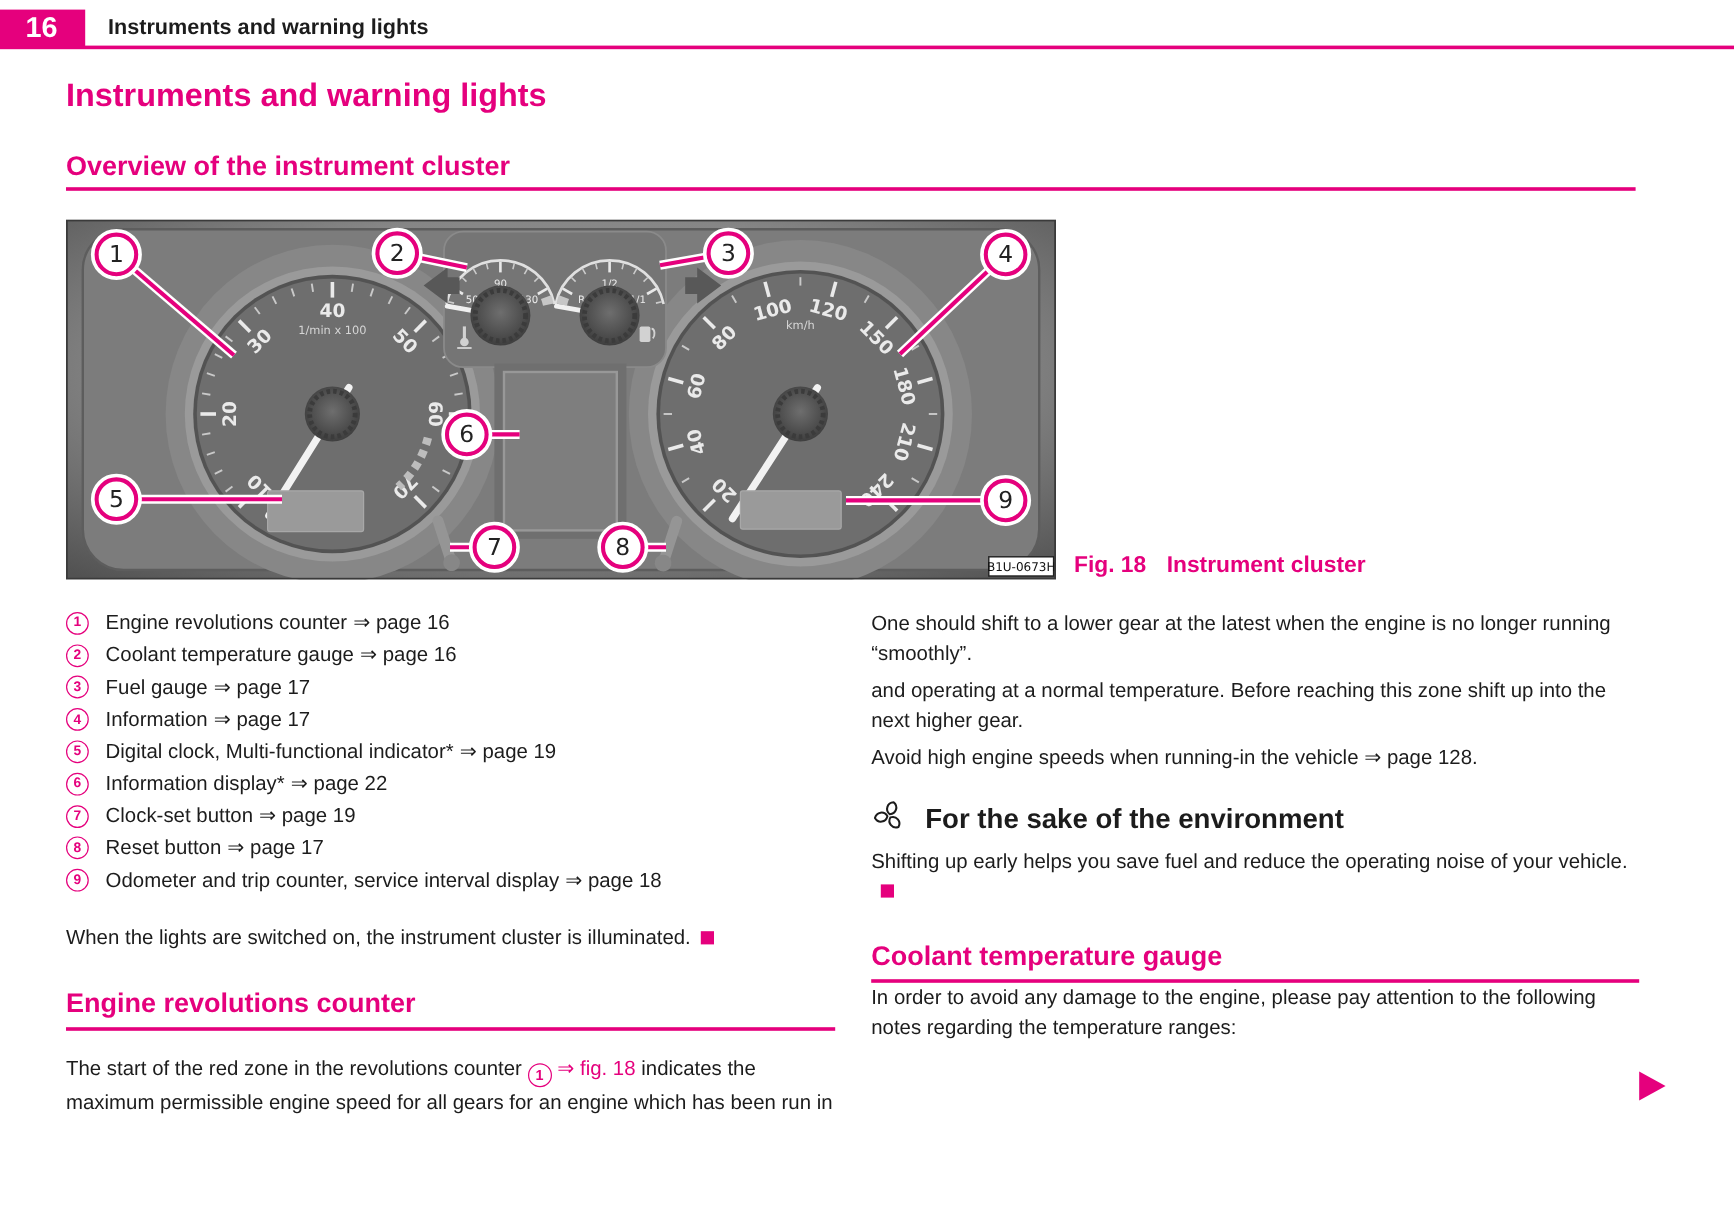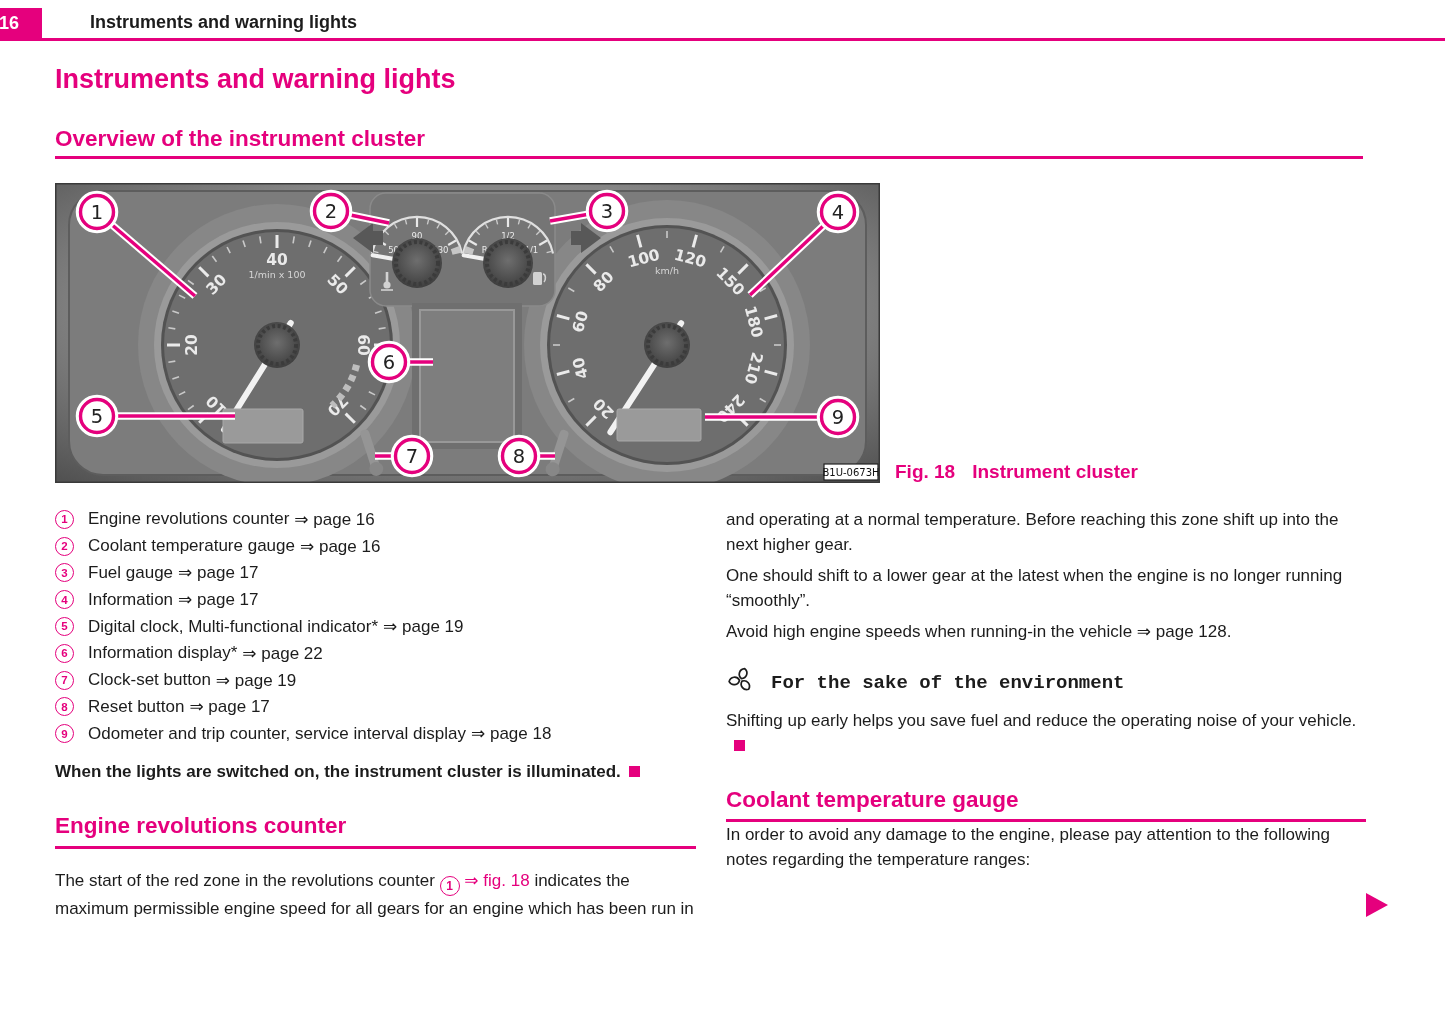--- a/index.html
+++ b/index.html
@@ -2,22 +2,22 @@
 <html style="--accent: #e5007d;"><head>
 <meta charset="utf-8">
 <style>
   :root { --accent:#e5007d; --ink:#1c1c1c; }
   * { box-sizing:border-box; }
   html,body { margin:0; padding:0; background:#fff; }
   .page { position:relative; width:1445px; height:1019px; background:#fff; overflow:hidden;
           font-family:"Liberation Sans","DejaVu Sans",sans-serif; color:var(--ink); }
 
   
-  .page-num-box { position:absolute; left:0; top:8px; width:42px; height:31px; background:var(--accent);
-                  color:#fff; font-size:18px; font-weight:bold; display:flex; align-items:center;
+  .page-num-box { position:absolute; left:0; top:8px; width:71px; height:31px; background:var(--accent);
+                  color:#fff; font-size:24px; font-weight:bold; display:flex; align-items:center;
                   justify-content:flex-end; padding-right:23px; }
   .chapter-title { position:absolute; left:90px; top:12px; font-size:18px; font-weight:bold; }
   .header-rule { position:absolute; left:0; top:38px; width:1445px; height:3px; background:var(--accent); }
 
   .page-title { position:absolute; left:55px; top:64px; font-size:27px; font-weight:bold; color:var(--accent); margin:0; }
 
   .overview-title { position:absolute; left:55px; top:126px; font-size:22.5px; font-weight:bold; color:var(--accent); margin:0; }
   .overview-rule { position:absolute; left:55px; top:156px; width:1308px; height:2.6px; background:var(--accent); }
 
   
@@ -29,31 +29,31 @@
   .col-left { position:absolute; left:55px; top:506px; width:641px; font-size:17px; }
   .col-right { position:absolute; left:726px; top:507px; width:640px; font-size:17px; line-height:25px; }
 
   ol.legend { list-style:none; margin:0; padding:0; }
   ol.legend li { display:flex; align-items:center; height:26.8px; }
   .num-circle { flex:0 0 auto; width:19px; height:19px; border:1.8px solid var(--accent); border-radius:50%;
                 color:var(--accent); font-size:11.5px; font-weight:bold; display:flex; align-items:center;
                 justify-content:center; margin-right:14px; line-height:1; padding-top:1px; }
   .legend .ref-part { margin-left:5px; }
 
-  .note { margin-top:12px; line-height:25px;font-weight:bold; }
+  .note { margin-top:22px; line-height:25px; }
   .sq { display:inline-block; width:11px; height:11px; background:var(--accent); margin-left:8px; }
 
   .sec-head { font-size:22.5px; font-weight:bold; color:var(--accent); margin:0; }
   .sec-rule { height:2.6px; background:var(--accent); margin-top:7px; }
   .engine-sec { margin-top:29px; }
   .engine-sec p { margin:19px 0 0; line-height:25px; }
 
   .col-right p { margin:0 0 6px; }
   .env-sec { margin-top:21px; }
-  .env-head { display:flex; align-items:center; gap:15px; font-size:19px; font-weight:bold; margin-bottom:6px;font-family:Liberation Mono, monospace; }
+  .env-head { display:flex; align-items:center; gap:15px; font-size:23px; font-weight:bold; margin-bottom:6px; }
   .coolant-sec { margin-top:29px; }
   .coolant-sec .first-para { margin-top:17px; }
 
   .inline-callout { display:inline-flex; width:20px; height:20px; border:1.8px solid var(--accent); border-radius:50%;
                     align-items:center; justify-content:center; font-size:12px; font-weight:bold;
                     color:var(--accent); vertical-align:-4px; line-height:1; }
   .ref { color:var(--accent); }
 
   .cont-triangle { position:absolute; left:1366px; top:893px; width:0; height:0;
                    border-left:22px solid var(--accent); border-top:12px solid transparent; border-bottom:12px solid transparent; }
@@ -376,22 +376,22 @@
       <p>
         <span>The start of the red zone in the revolutions counter</span>
         <span class="inline-callout">1</span>
         <span class="ref">⇒ fig. 18</span>
         <span>indicates the maximum permissible engine speed for all gears for an engine which has been run in</span>
       </p>
     </div>
   </div>
 
   <div class="col-right">
+    <p>One should shift to a lower gear at the latest when the engine is no longer running “smoothly”.</p>
     <p>and operating at a normal temperature. Before reaching this zone shift up into the next higher gear.</p>
-    <p>One should shift to a lower gear at the latest when the engine is no longer running “smoothly”.</p>
     <p>Avoid high engine speeds when running-in the vehicle ⇒ page 128.</p>
 
     <div class="env-sec">
       <div class="env-head">
         <span>
           <svg width="30" height="29" viewBox="0 0 30 29">
             <g transform="translate(15,15)" stroke="#1c1c1c" stroke-width="1.7" fill="none" stroke-linejoin="round">
               <path d="M0,-12 C5,-10 5,-3.5 0,-1.5 C-5,-3.5 -5,-10 0,-12 Z" transform="rotate(18)"></path>
               <path d="M0,-12 C5,-10 5,-3.5 0,-1.5 C-5,-3.5 -5,-10 0,-12 Z" transform="rotate(140)"></path>
               <path d="M0,-12 C5,-10 5,-3.5 0,-1.5 C-5,-3.5 -5,-10 0,-12 Z" transform="rotate(262)"></path>

